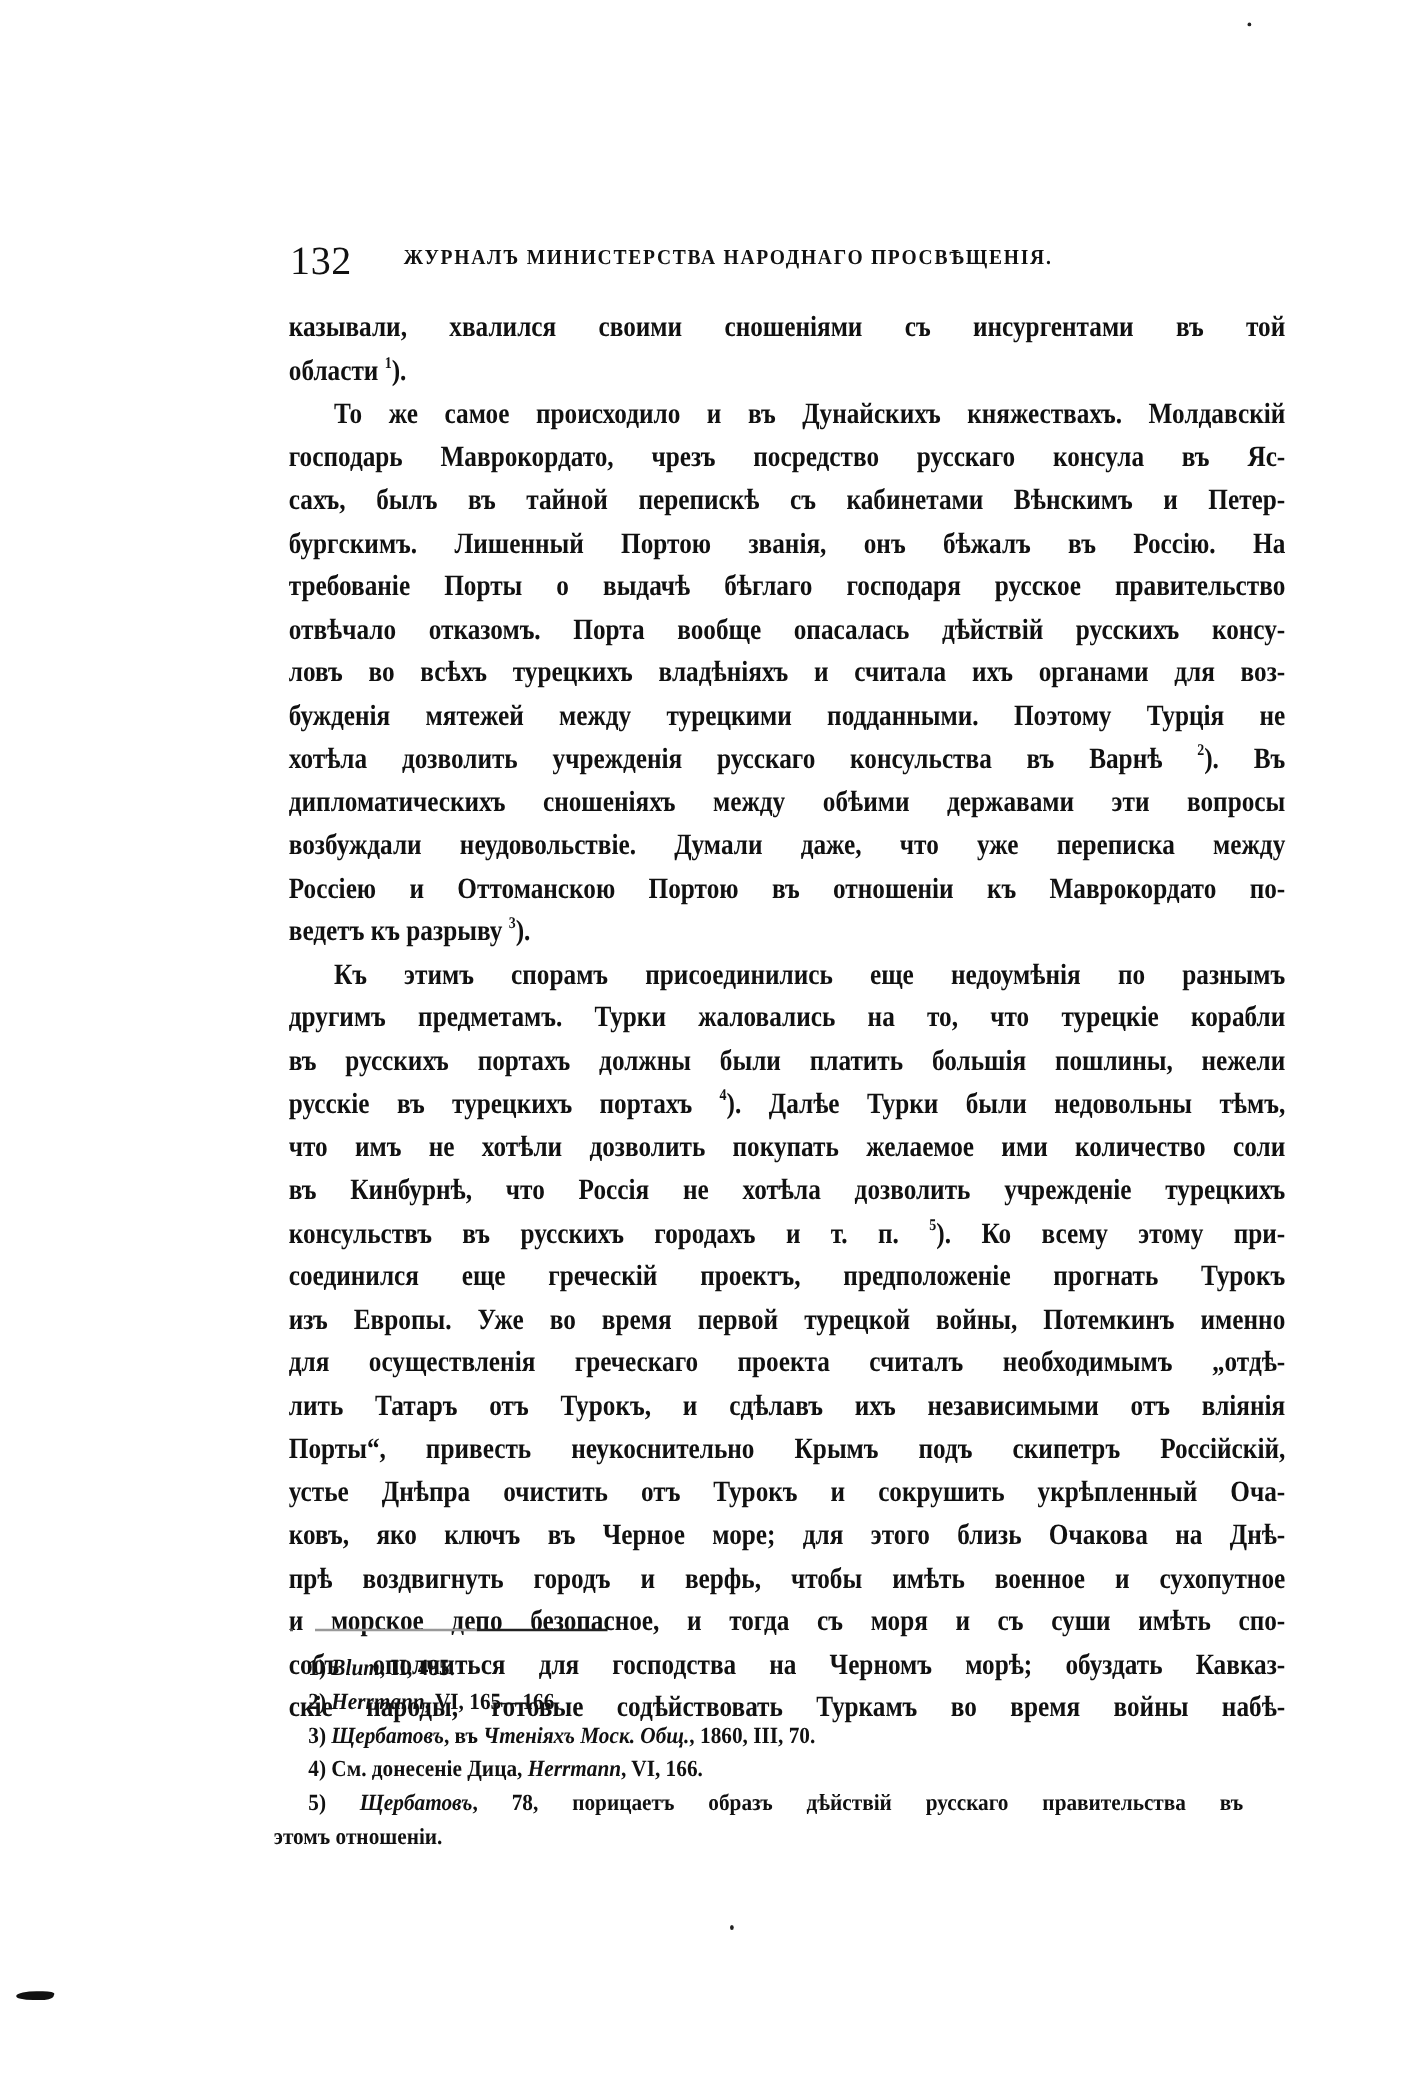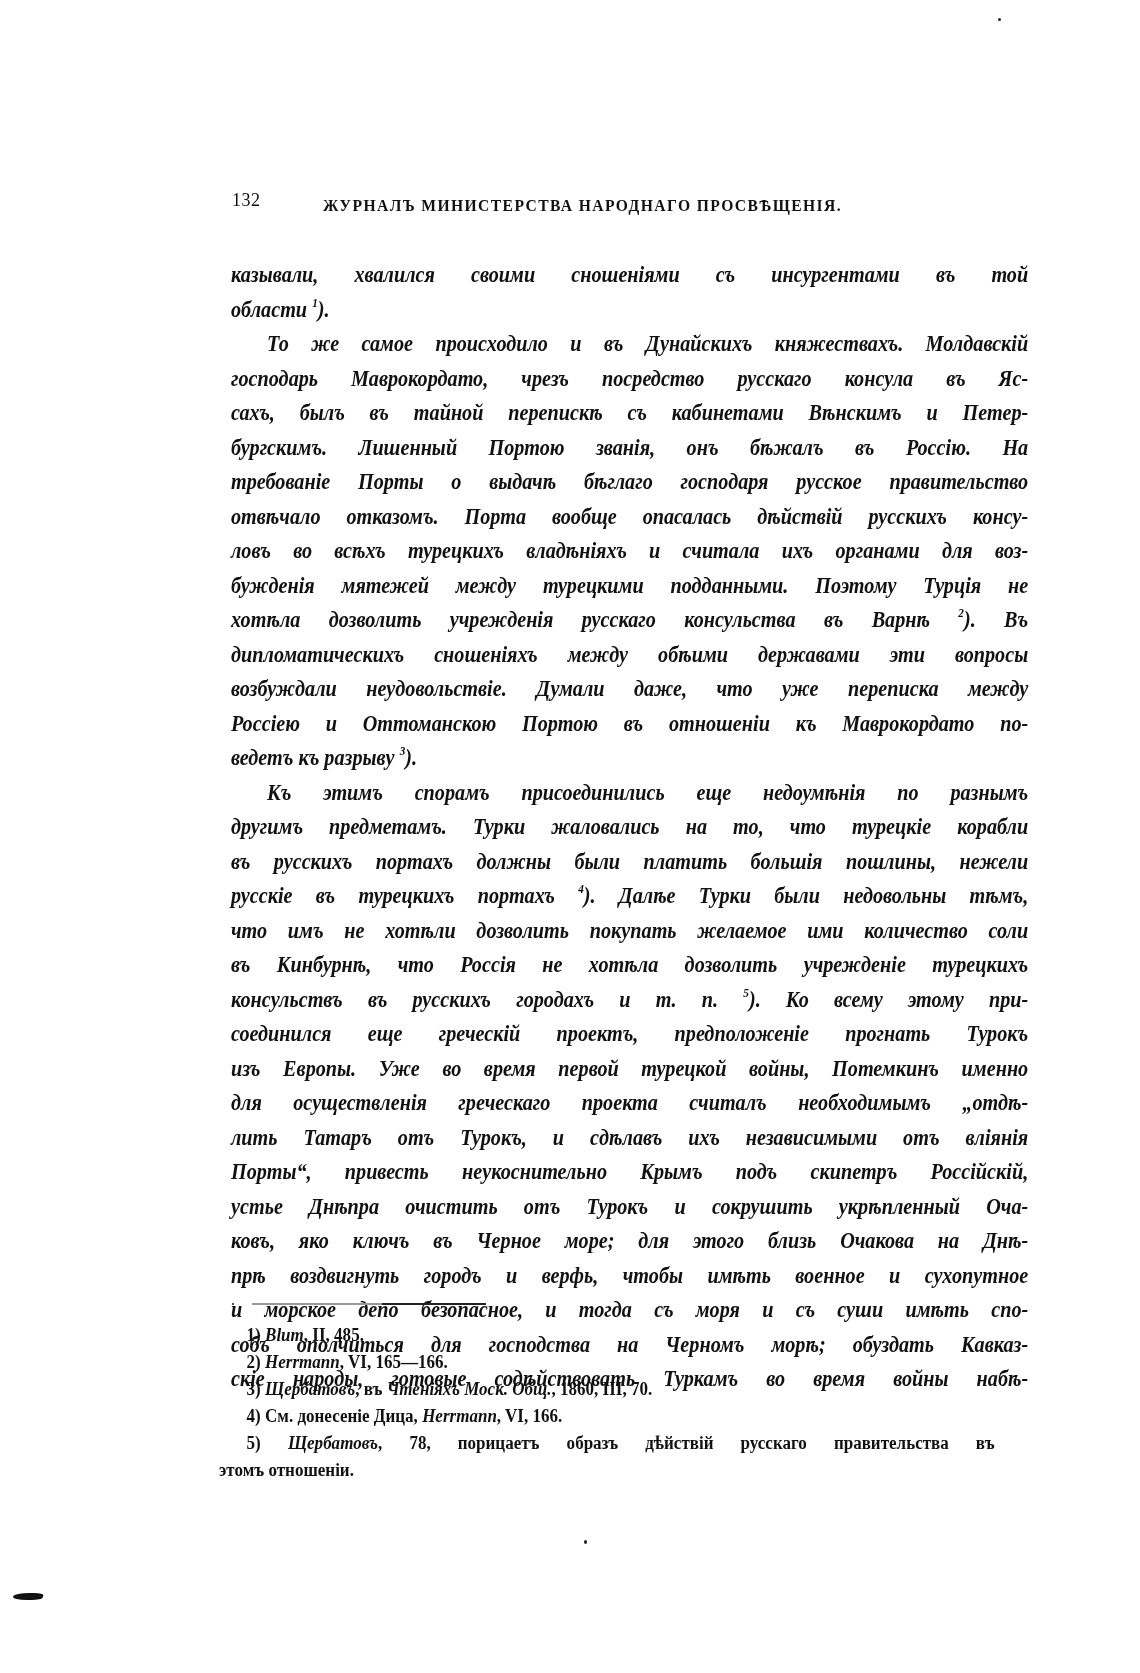--- a/index.html
+++ b/index.html
@@ -1,23 +1,23 @@
 <!DOCTYPE html>
 <html><head>
 <meta charset="utf-8">
 <style>
   html, body { margin: 0; padding: 0; background: #ffffff; }
   body { width: 1140px; height: 1673px; position: relative; overflow: hidden;
          font-family: "Liberation Serif", "DejaVu Serif", serif; color: #111; }
   .page { position: absolute; left: 0; top: 0; width: 1140px; height: 1673px; }
   .header { position: absolute; left: 232px; top: 190px; width: 790px; height: 30px; }
-  .page-num { position: absolute; left: 0; top: 0; font-size: 18px; font-weight: normal; letter-spacing: 0.5px; }
+  .page-num { position: absolute; left: 0; top: 0; font-size: 32px; font-weight: normal; letter-spacing: 0.5px; }
   .running-title { position: absolute; left: 91px; top: 6px; font-size: 17px; font-weight: bold;
                    letter-spacing: 1.5px; transform: scaleX(0.92); transform-origin: left top; }
-  .body-text { position: absolute; left: 231px; top: 257px; width: 797px; font-style: italic; }
+  .body-text { position: absolute; left: 231px; top: 245px; width: 797px; }
   .line { height: 34.5px; line-height: 34.5px; font-size: 23.5px; font-weight: bold;
           white-space: nowrap; text-align: justify; text-align-last: justify;
           transform: scaleX(0.86); transform-origin: left center; width: 927px; }
   .line.last { text-align-last: left; }
   .line.indent { padding-left: 42px; width: 885px; }
   sup { font-size: 13px; line-height: 0; vertical-align: 10px; }
   .rule { position: absolute; left: 232px; top: 1303px; width: 254px; height: 2px;
           background: linear-gradient(to right, #555 0 2px, transparent 2px 20px, #999 20px 150px, #222 150px 254px); }
   .footnotes { position: absolute; left: 219px; top: 1322px; width: 797px; }
   .fn { height: 27px; line-height: 27px; font-size: 18.5px; font-weight: bold; white-space: nowrap;

